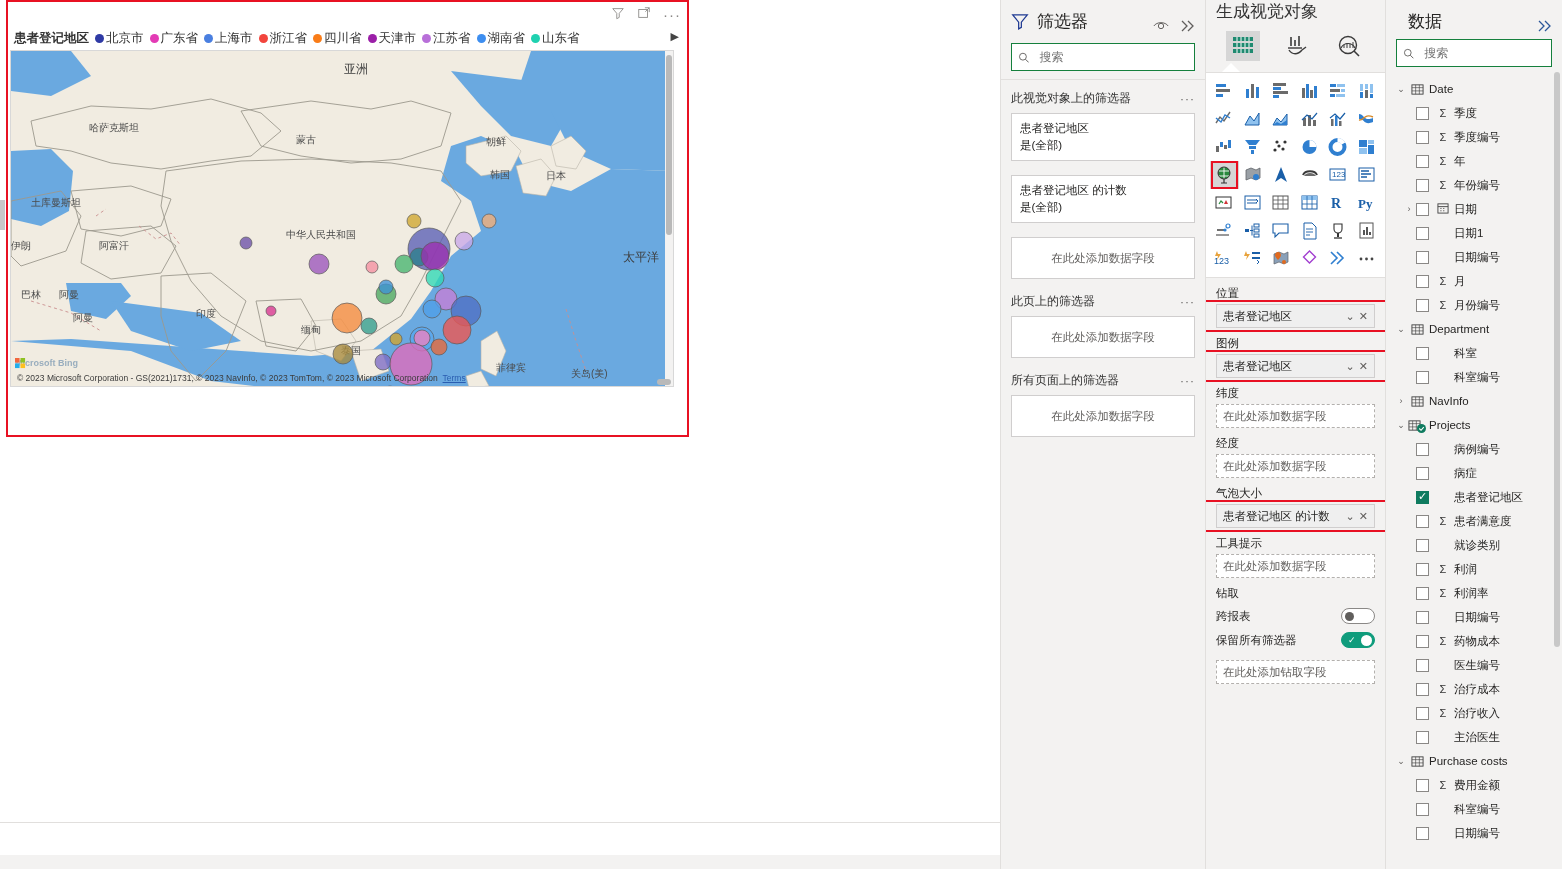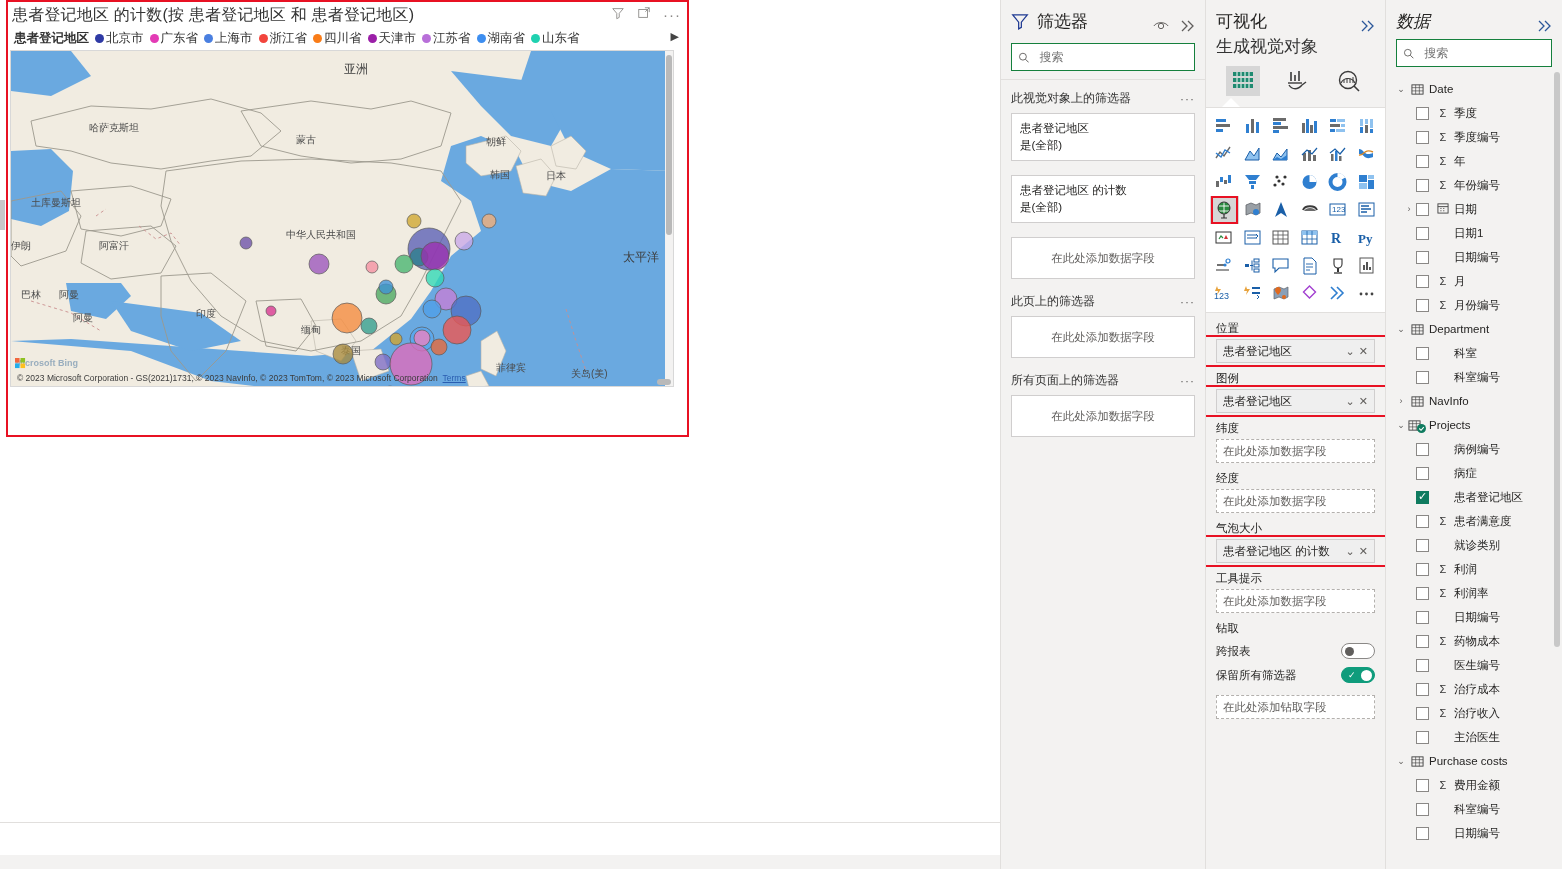--- a/index.html
+++ b/index.html
@@ -125,21 +125,20 @@
 <body>
 
 <div class="app">
 
   <div id="canvas">
 
     <div id="visual-wrap">
       <div id="visual">
 
         <div class="vis-header">
-          <div class="vis-title">患者登记地区 的计数(按 患者登记地区 和 患者登记地区)</div>
           <div class="vis-actions">
             <span>
               <svg width="14" height="14" viewBox="0 0 16 16">
                   <path d="M2 3h12l-4.6 5.4V13l-2.8 1.5V8.4z" fill="none" stroke="#8a8886" stroke-width="1"></path>
                 </svg>
             </span>
             <span>
               <svg width="14" height="14" viewBox="0 0 16 16">
                   <rect x="2" y="4" width="10" height="9" fill="none" stroke="#8a8886" stroke-width="1"></rect>
                   <path d="M9 2h5v5" fill="none" stroke="#8a8886" stroke-width="1"></path>
@@ -372,28 +371,20 @@
           <span>所有页面上的筛选器</span>
           <span class="f-ellipsis">···</span>
         </div>
         <div class="f-card drop">
           <span>在此处添加数据字段</span>
         </div>
       </div>
   </div>
 
   <div id="viz">
-    <div class="pane-head" style="padding-bottom:2px;">
-      <span class="pane-title" style="margin-left:0;">可视化</span>
-      <span class="pane-head-ico">
-        <svg width="16" height="14" viewBox="0 0 16 14">
-            <path d="M3 2l5 5-5 5M9 2l5 5-5 5" fill="none" stroke="#2b579a" stroke-width="1.3"></path>
-          </svg>
-      </span>
-    </div>
     <div class="viz-sub">生成视觉对象</div>
 
     <div class="viz-type-row">
       <div class="viz-type sel">
         <svg width="24" height="22" viewBox="0 0 24 22">
             <rect x="2" y="2" width="20" height="4" fill="#1f8a70"></rect>
             <rect x="2" y="8" width="20" height="4" fill="#1f8a70"></rect>
             <rect x="2" y="14" width="20" height="4" fill="#1f8a70"></rect>
             <g stroke="#fff" stroke-width="1">
               <path d="M6 2v4M10 2v4M14 2v4M18 2v4M6 8v4M10 8v4M14 8v4M18 8v4M6 14v4M10 14v4M14 14v4M18 14v4"></path>
@@ -773,21 +764,21 @@
           <i></i>
         </div>
     </div>
     <div class="well" style="margin-top:8px;">
       <span>在此处添加钻取字段</span>
     </div>
   </div>
 
   <div id="datapane">
     <div class="pane-head" style="padding-bottom:2px;">
-      <span class="pane-title" style="margin-left:0;font-style:italic;">数据</span>
+      <span class="pane-title" style="margin-left:12px;">数据</span>
       <span class="pane-head-ico">
         <svg width="16" height="14" viewBox="0 0 16 14">
             <path d="M3 2l5 5-5 5M9 2l5 5-5 5" fill="none" stroke="#2b579a" stroke-width="1.3"></path>
           </svg>
       </span>
     </div>
     <div class="search-box">
       <svg width="13" height="13" viewBox="0 0 14 14">
           <circle cx="6" cy="6" r="4.2" fill="none" stroke="#605e5c" stroke-width="1.1"></circle>
           <path d="M9.2 9.2L13 13" stroke="#605e5c" stroke-width="1.2"></path>

